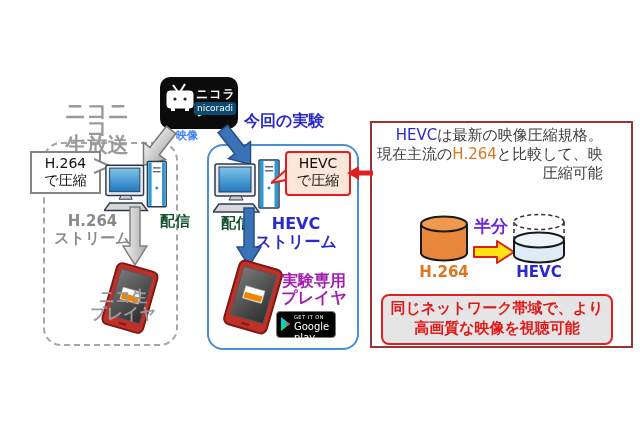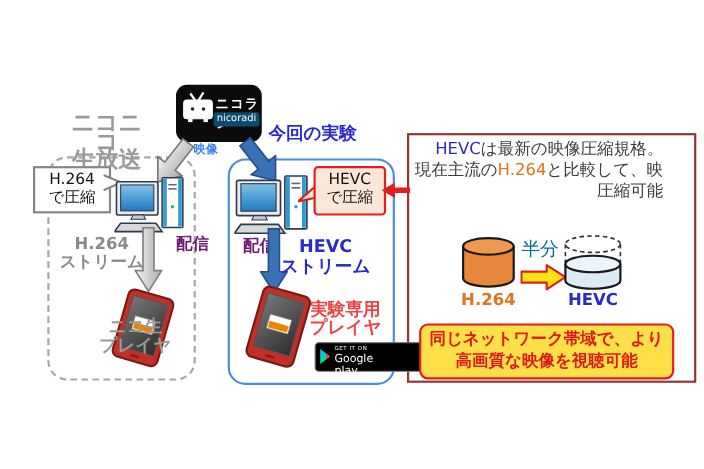--- a/index.html
+++ b/index.html
@@ -26,38 +26,38 @@
 
   .left-title{left:57px;top:103px;width:80px;font-size:21px;font-weight:bold;color:#9a9a9a;line-height:17px;}
 
   
   .bub-left{left:30px;top:151px;width:67px;height:37px;background:#fff;border:2px solid #858585;
             font-size:14px;line-height:17px;color:#111;padding-top:2px;}
   .bub-hevc{left:285px;top:151px;width:62px;height:39px;background:#fbe7da;border:2px solid #e02020;border-radius:4px;
             font-size:14px;line-height:17px;color:#111;padding-top:2px;}
 
   
-  .dist{font-size:15px;font-weight:bold;color:#701a75;padding-left:12px;}
+  .dist{font-size:15px;font-weight:bold;color:#14532d;padding-left:12px;}
   .stream-gray{left:50px;top:213px;width:85px;font-size:15px;font-weight:bold;color:#8a8a8a;line-height:17px;}
   .stream-blue{left:255px;top:215px;width:82px;font-size:16px;font-weight:bold;color:#2a2acc;line-height:18px;}
   .player-gray{left:48px;top:288px;width:70px;font-size:16px;font-weight:bold;color:#9a9a9a;line-height:17px;margin-left:40px;}
-  .player-blue{left:280px;top:272px;width:68px;font-size:16px;font-weight:bold;color:#ef4444;line-height:17px;}
+  .player-blue{left:280px;top:272px;width:68px;font-size:16px;font-weight:bold;color:#a21caf;line-height:17px;}
 
   
   .desc{left:377px;top:126px;font-size:15px;line-height:19px;color:#3b3b3b;text-align:right;}
   .c-blue{color:#2a2acc;}
   .c-orange{color:#e0751f;}
   .cyl-label-h264{left:417px;top:263px;width:54px;font-size:15px;font-weight:bold;color:#e0751f;}
   .cyl-label-hevc{left:511px;top:263px;width:56px;font-size:15px;font-weight:bold;color:#2a2acc;}
-  .half-label{left:474px;top:215px;font-size:17px;font-weight:normal;color:#0369a1;}
-  .note-box{left:381px;top:294px;width:228px;height:45px;background:#fde047;border:2px solid #e02020;border-radius:8px;
+  .half-label{left:474px;top:215px;font-size:17px;font-weight:bold;color:#6d28d9;}
+  .note-box{left:381px;top:294px;width:228px;height:45px;background:#e5e5e5;border:2px solid #e02020;border-radius:8px;
             font-size:15px;font-weight:bold;color:#e01818;line-height:20px;padding-top:2px;}
 
   
-  .gp-badge{left:286px;top:311px;width:58px;height:25px;background:#000;border:1px solid #777;border-radius:4px;padding-left:48px;}
+  .gp-badge{left:276px;top:311px;width:58px;height:25px;background:#000;border:1px solid #777;border-radius:4px;}
   .gp-text{left:17px;top:2px;width:40px;color:#fff;}
   .gp-tag{font-size:5px;letter-spacing:.5px;}
   .gp-store{font-size:10px;margin-top:1px;}
 
   .rot16{transform:rotate(16deg);}
 </style>
 </head>
 <body>
 
 <div id="stage">

